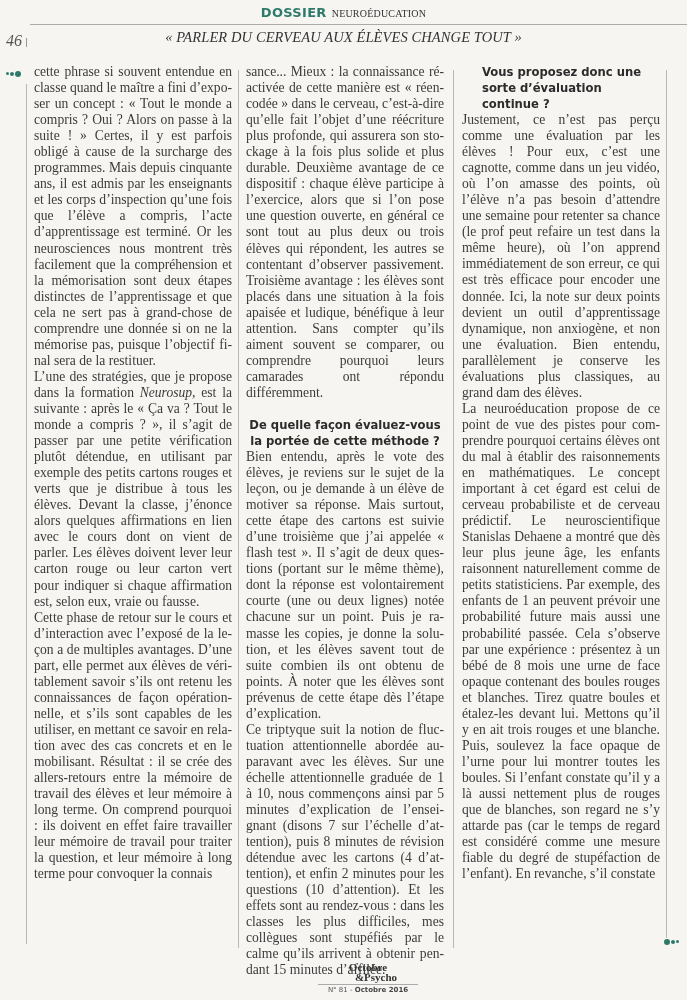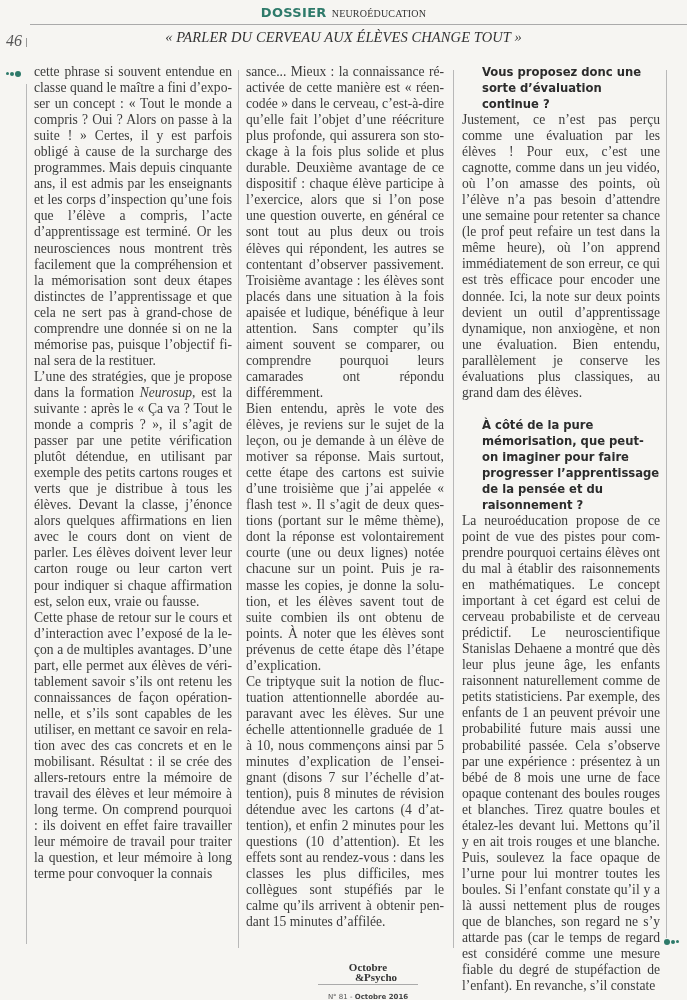--- a/index.html
+++ b/index.html
@@ -27,21 +27,21 @@
   .question { font-family: "DejaVu Sans", sans-serif; font-weight: bold; font-size: 11.6px; line-height: 16px; color: #2c2c2c; text-align: left; margin: 16px 0 0 20px; }
   .question.center { text-align: center; margin-left: 0; }
   .question.top { margin-top: 0; }
 
   .dots { position: absolute; font-size: 9px; color: #2e7a6a; letter-spacing: -1px; font-family: "DejaVu Sans", sans-serif; }
   .dots .d { display: inline-block; border-radius: 50%; background: #2e7a6a; vertical-align: middle; margin-right: 1px; }
 
   .footer { position: absolute; left: 318px; top: 962px; width: 100px; text-align: center; }
   .logo { font-family: "Liberation Serif", serif; font-size: 11px; color: #333; line-height: 10px; font-weight: bold; }
   .logo .l2 { display: block; padding-left: 16px; }
-  .issue { font-family: "DejaVu Sans", sans-serif; font-size: 7px; color: #555; border-top: 1px solid #aaa; margin-top: 2px; padding-top: 8px; }
+  .issue { font-family: "DejaVu Sans", sans-serif; font-size: 7px; color: #555; border-top: 1px solid #aaa; margin-top: 2px; padding-top: 1px; }
   .issue b { color: #444; }
   em.it { font-style: italic; }
 </style>
 </head>
 <body>
 
 <div class="page-num"><span>46</span><span class="bar"></span></div>
 
 <div class="header-title">
   <span class="dossier">DOSSIER</span>
@@ -60,28 +60,28 @@
 <div class="vrule" style="left:666px; top:70px; height:868px;"></div>
 
 <div class="col col1">
   <p>cette phrase si souvent entendue en classe quand le maître a fini d’expo­ser un concept : « Tout le monde a compris ? Oui ? Alors on passe à la suite ! » Certes, il y est parfois obligé à cause de la surcharge des pro­grammes. Mais depuis cinquante ans, il est admis par les enseignants et les corps d’inspection qu’une fois que l’élève a compris, l’acte d’apprentis­sage est terminé. Or les neuros­ciences nous montrent très facile­ment que la compréhension et la mémorisation sont deux étapes dis­tinctes de l’apprentissage et que cela ne sert pas à grand-chose de comprendre une donnée si on ne la mémorise pas, puisque l’objectif fi­nal sera de la restituer.</p>
   <p><span>L’une des stratégies, que je propose dans la formation </span><em class="it">Neurosup</em><span>, est la suivante : après le « Ça va ? Tout le monde a compris ? », il s’agit de pas­ser par une petite vérification plutôt détendue, en utilisant par exemple des petits cartons rouges et verts que je distribue à tous les élèves. Devant la classe, j’énonce alors quelques affirmations en lien avec le cours dont on vient de parler. Les élèves doivent lever leur carton rouge ou leur carton vert pour indiquer si chaque affirmation est, selon eux, vraie ou fausse.</span></p>
   <p>Cette phase de retour sur le cours et d’interaction avec l’exposé de la le­çon a de multiples avantages. D’une part, elle permet aux élèves de véri­tablement savoir s’ils ont retenu les connaissances de façon opération­nelle, et s’ils sont capables de les utiliser, en mettant ce savoir en rela­tion avec des cas concrets et en le mobilisant. Résultat : il se crée des allers-retours entre la mémoire de travail des élèves et leur mémoire à long terme. On comprend pourquoi : ils doivent en effet faire travailler leur mémoire de travail pour traiter la question, et leur mémoire à long terme pour convoquer la connais­</p>
 </div>
 
 <div class="col col2">
   <p>sance... Mieux : la connaissance ré­activée de cette manière est « réen­codée » dans le cerveau, c’est-à-dire qu’elle fait l’objet d’une réécriture plus profonde, qui assurera son sto­ckage à la fois plus solide et plus durable. Deuxième avantage de ce dispositif : chaque élève participe à l’exercice, alors que si l’on pose une question ouverte, en général ce sont tout au plus deux ou trois élèves qui répondent, les autres se contentant d’observer passivement. Troisième avantage : les élèves sont placés dans une situation à la fois apaisée et ludique, bénéfique à leur atten­tion. Sans compter qu’ils aiment souvent se comparer, ou com­prendre pourquoi leurs camarades ont répondu différemment.</p>
+  <div class="question center">De quelle façon évaluez-vous la portée de cette méthode ?</div>
   <p>Bien entendu, après le vote des élèves, je reviens sur le sujet de la leçon, ou je demande à un élève de motiver sa réponse. Mais surtout, cette étape des cartons est suivie d’une troisième que j’ai appelée « flash test ». Il s’agit de deux ques­tions (portant sur le même thème), dont la réponse est volontairement courte (une ou deux lignes) notée chacune sur un point. Puis je ra­masse les copies, je donne la solu­tion, et les élèves savent tout de suite combien ils ont obtenu de points. À noter que les élèves sont prévenus de cette étape dès l’étape d’explication.</p>
   <p>Ce triptyque suit la notion de fluc­tuation attentionnelle abordée au­paravant avec les élèves. Sur une échelle attentionnelle graduée de 1 à 10, nous commençons ainsi par 5 minutes d’explication de l’ensei­gnant (disons 7 sur l’échelle d’at­tention), puis 8 minutes de révision détendue avec les cartons (4 d’at­tention), et enfin 2 minutes pour les questions (10 d’attention). Et les effets sont au rendez-vous : dans les classes les plus difficiles, mes collègues sont stupéfiés par le calme qu’ils arrivent à obtenir pen­dant 15 minutes d’affilée.</p>
 </div>
 
 <div class="col col3">
   <div class="question top">Vous proposez donc une sorte d’évaluation continue ?</div>
   <p>Justement, ce n’est pas perçu comme une évaluation par les élèves ! Pour eux, c’est une cagnotte, comme dans un jeu vidéo, où l’on amasse des points, où l’élève n’a pas besoin d’attendre une semaine pour retenter sa chance (le prof peut re­faire un test dans la même heure), où l’on apprend immédiatement de son erreur, ce qui est très efficace pour encoder une donnée. Ici, la note sur deux points devient un outil d’apprentissage dynamique, non anxiogène, et non une évalua­tion. Bien entendu, parallèlement je conserve les évaluations plus clas­siques, au grand dam des élèves.</p>
-  <div class="question">À côté de la pure mémorisation, que peut-on imaginer pour faire progresser l’apprentissage de la pensée et du raisonnement ?</div>
   <p>La neuroéducation propose de ce point de vue des pistes pour com­prendre pourquoi certains élèves ont du mal à établir des raisonne­ments en mathématiques. Le concept important à cet égard est celui de cerveau probabiliste et de cerveau prédictif. Le neuroscienti­fique Stanislas Dehaene a montré que dès leur plus jeune âge, les enfants raisonnent naturellement comme de petits statisticiens. Par exemple, des enfants de 1 an peuvent prévoir une probabilité future mais aussi une probabilité passée. Cela s’observe par une ex­périence : présentez à un bébé de 8 mois une urne de face opaque contenant des boules rouges et blanches. Tirez quatre boules et étalez-les devant lui. Mettons qu’il y en ait trois rouges et une blanche. Puis, soulevez la face opaque de l’urne pour lui montrer toutes les boules. Si l’enfant constate qu’il y a là aussi nettement plus de rouges que de blanches, son regard ne s’y attarde pas (car le temps de regard est considéré comme une mesure fiable du degré de stupéfaction de l’enfant). En revanche, s’il constate</p>
 </div>
 
 <div class="dots" style="left:664px; top:936px;">
   <span class="d" style="width:6px;height:6px;"></span><span class="d" style="width:4px;height:4px;"></span><span class="d" style="width:3px;height:3px;"></span>
 </div>
 
 <div class="footer">
   <div class="logo">
     <span>Octobre</span>

